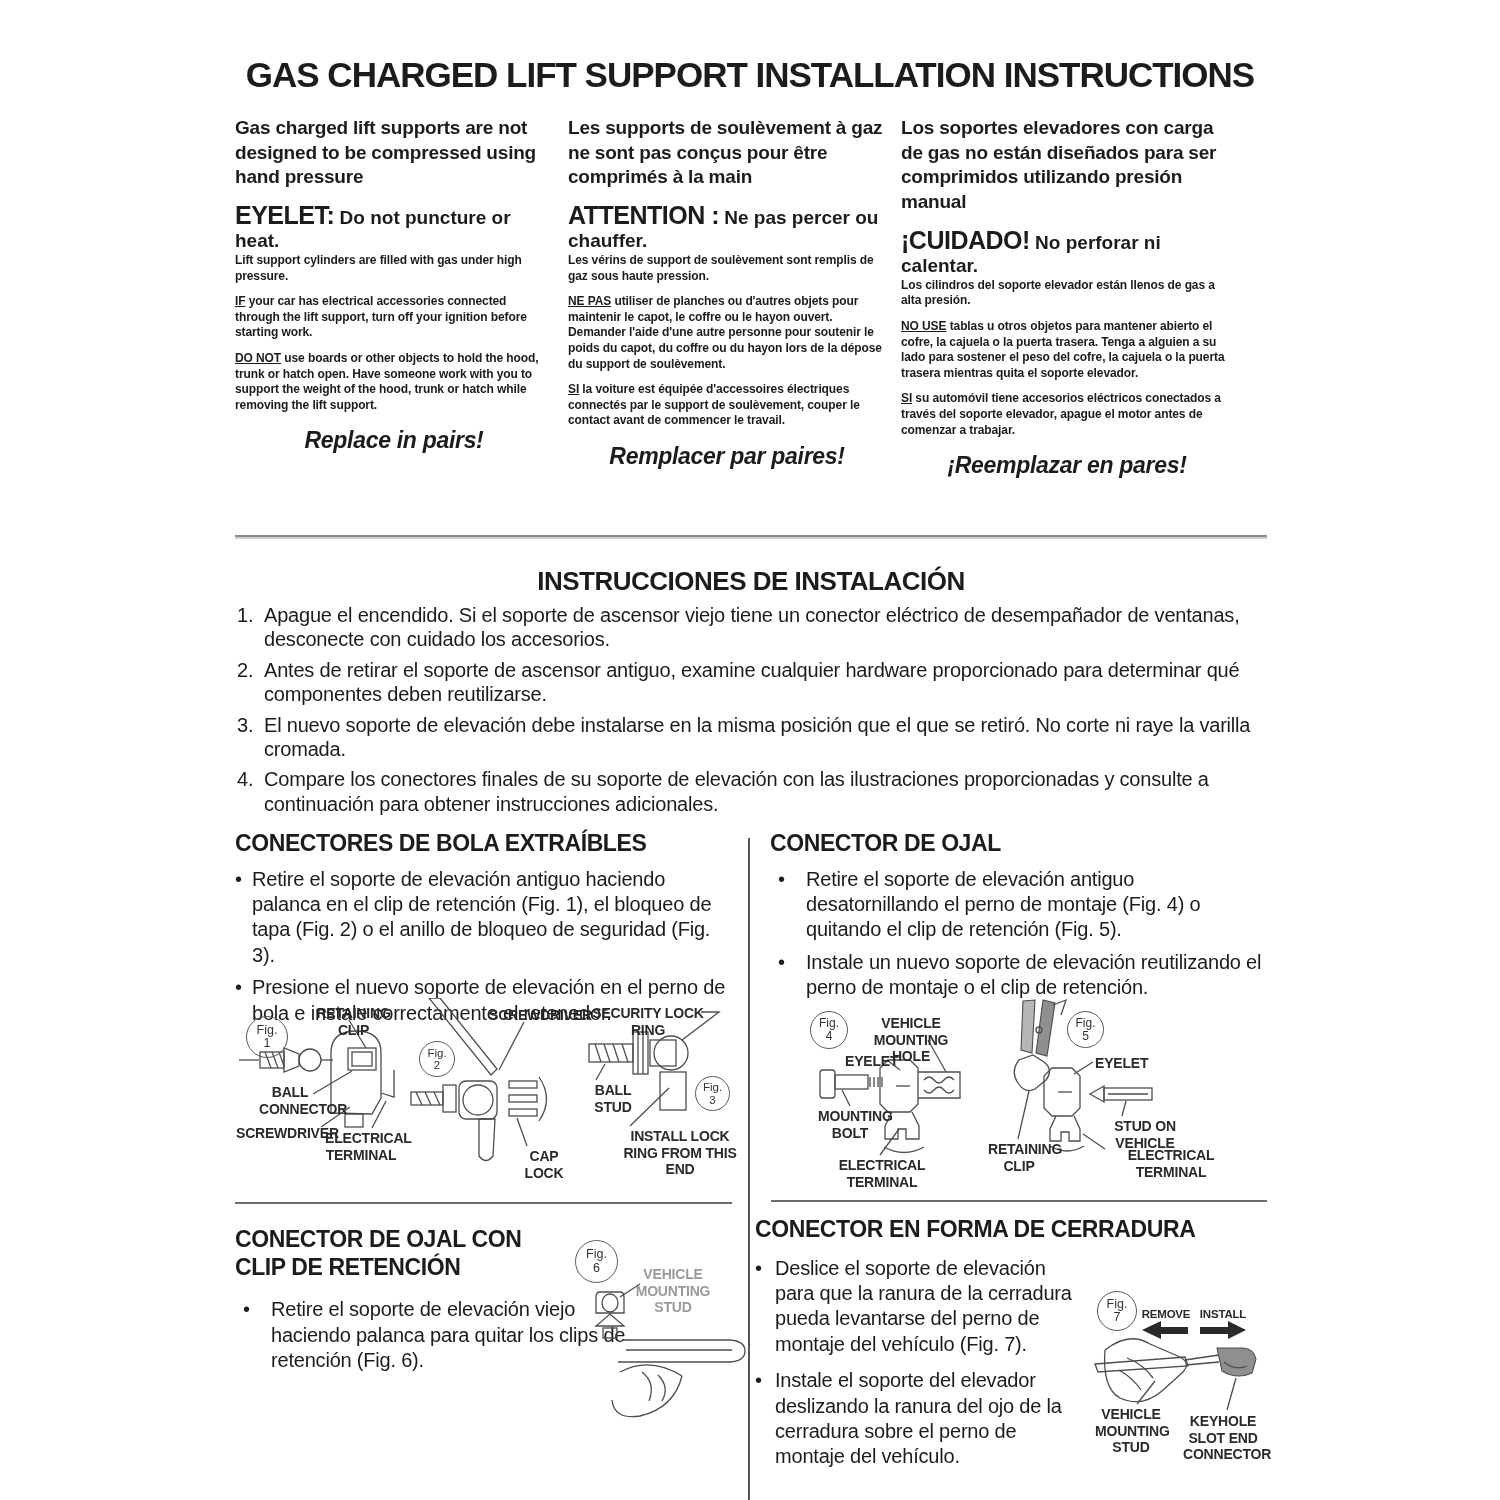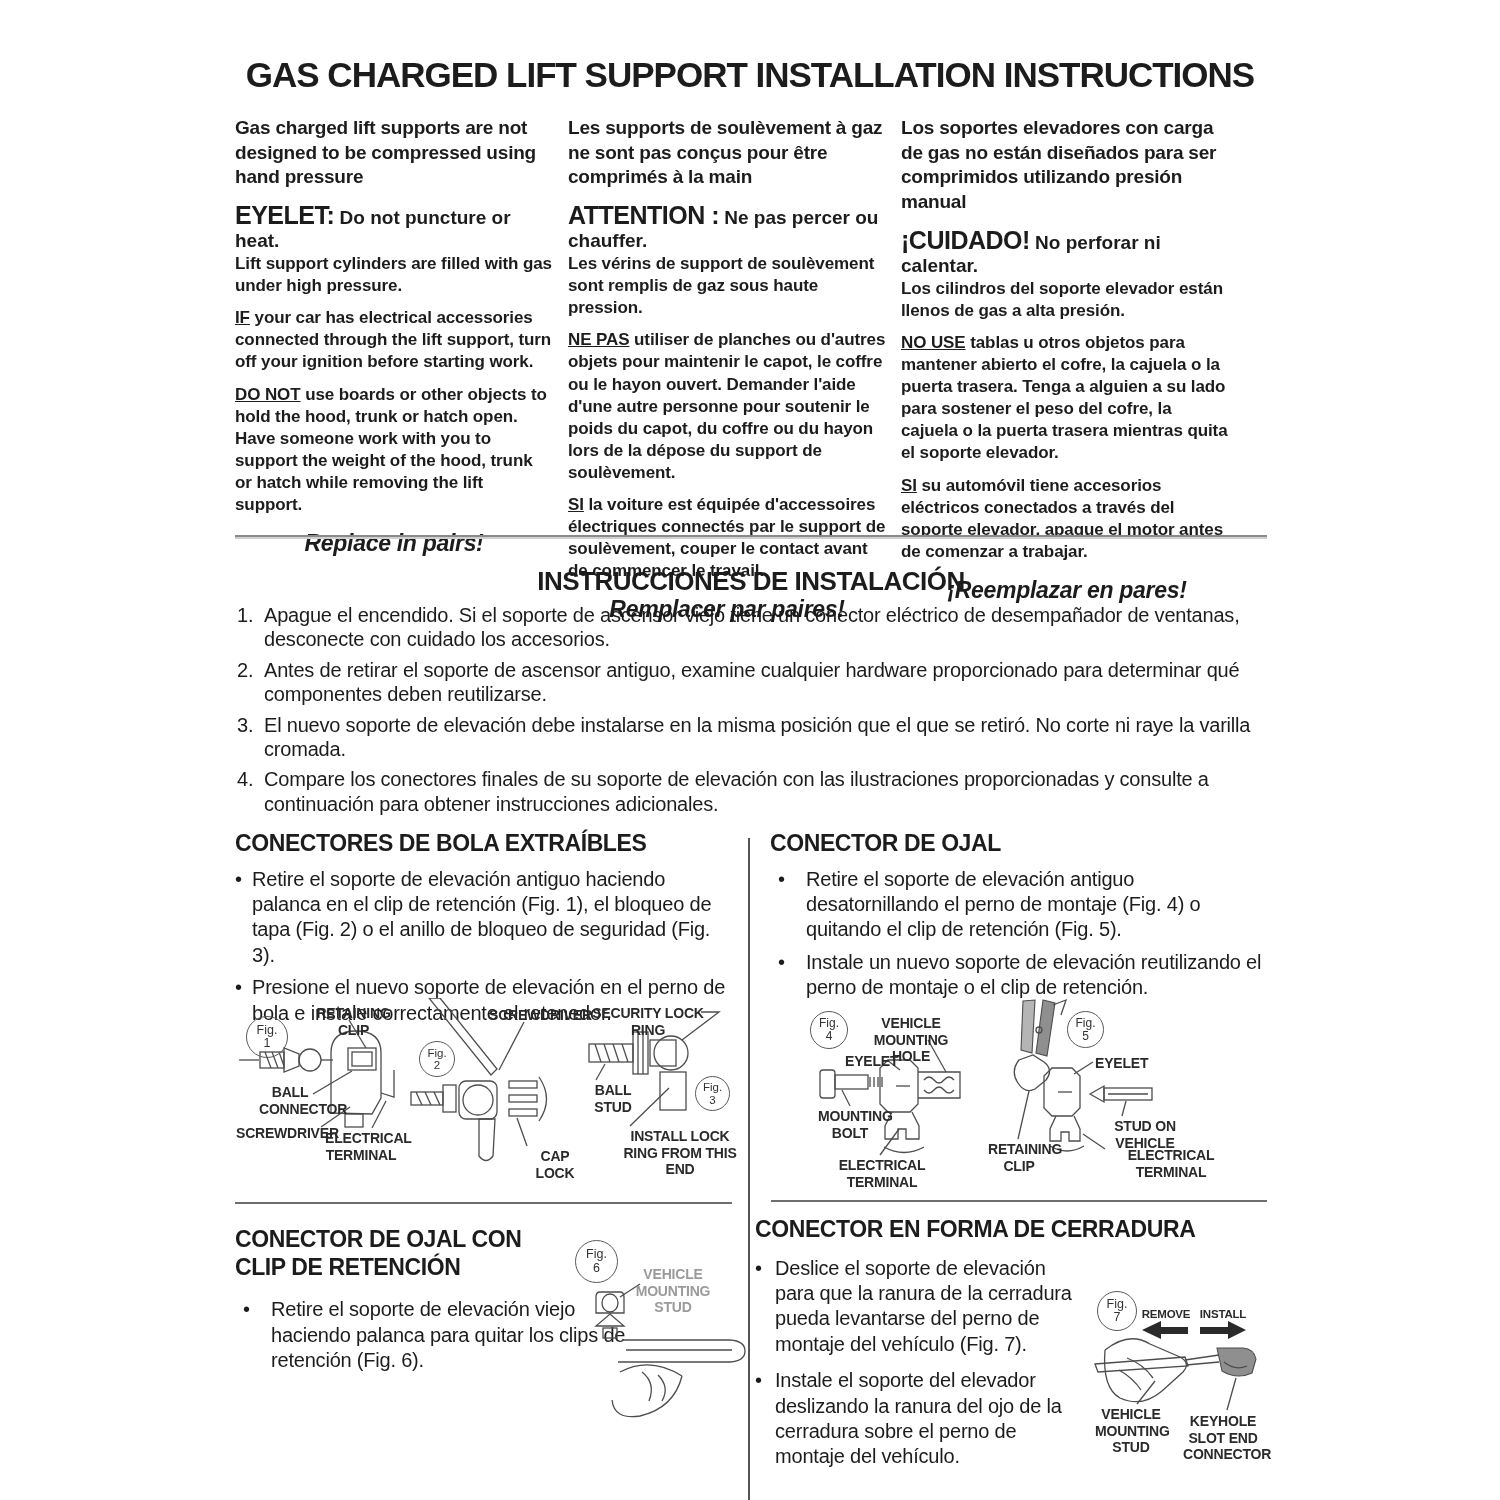--- a/index.html
+++ b/index.html
@@ -13,21 +13,21 @@
     font-size:35px; font-weight:bold; letter-spacing:-1px; white-space:nowrap;
   }
   
   .cols { position:absolute; left:235px; top:116px; width:1032px; display:flex; gap:15px; }
   .col { flex:0 0 318px; }
   .col:last-child { flex:0 0 332px; }
   .col-lead { font-size:19px; font-weight:bold; line-height:1.3; margin-bottom:11px; letter-spacing:-0.2px; }
   .caution { margin-bottom:1px; }
   .caution-big { font-size:25px; font-weight:bold; letter-spacing:-0.5px; }
   .caution-rest { font-size:19px; font-weight:bold; }
-  .col-body { font-size:17px; font-weight:bold; line-height:1.3; margin-bottom:10px; letter-spacing:-0.1px; }
+  .col-body { font-size:12px; font-weight:bold; line-height:1.3; margin-bottom:10px; letter-spacing:-0.1px; }
   .u { text-decoration:underline; }
   .replace { font-size:23px; font-weight:bold; font-style:italic; text-align:center; margin-top:14px; letter-spacing:-0.3px; }
   
   .hr-main { position:absolute; left:235px; top:535px; width:1032px; height:2px; background:#8a8a8a; box-shadow:0 2px 0 #cfcfcf; }
   .hr-left { position:absolute; left:235px; top:1202px; width:497px; height:2px; background:#6e6e6e; }
   .hr-right { position:absolute; left:771px; top:1200px; width:496px; height:2px; background:#6e6e6e; }
   .vline { position:absolute; left:748px; top:838px; width:2px; height:662px; background:#555; }
   
   .install-heading { position:absolute; left:235px; top:566px; width:1032px; text-align:center; font-size:26px; font-weight:bold; letter-spacing:-0.5px; }
   .steps { position:absolute; left:237px; top:603px; width:1032px; }
@@ -222,21 +222,21 @@
     </div>
     <div class="figlabel" style="left:73px; top:7px; width:95px;">RETAINING CLIP</div>
     <div class="figlabel" style="left:26px; top:86px; width:62px;">BALL CONNECTOR</div>
     <div class="figlabel" style="left:3px; top:127px; width:84px;">SCREWDRIVER</div>
     <div class="figlabel" style="left:92px; top:132px; width:72px;">ELECTRICAL TERMINAL</div>
     <div class="figcircle" style="left:186px; top:43px; width:34px; height:34px; font-size:11.5px;">
       <span>Fig.</span>
         <span>2</span>
     </div>
     <div class="figlabel" style="left:256px; top:9px; width:84px;">SCREWDRIVER</div>
-    <div class="figlabel" style="left:291px; top:150px; width:62px;">CAP LOCK</div>
+    <div class="figlabel" style="left:280px; top:150px; width:62px;">CAP LOCK</div>
     <div class="figlabel" style="left:356px; top:7px; width:118px;">SECURITY LOCK RING</div>
     <div class="figcircle" style="left:462px; top:78px; width:33px; height:33px; font-size:11.5px;">
       <span>Fig.</span>
         <span>3</span>
     </div>
     <div class="figlabel" style="left:358px; top:84px; width:44px;">BALL STUD</div>
     <div class="figlabel" style="left:386px; top:130px; width:122px;">INSTALL LOCK RING FROM THIS END</div>
   </div>
 
   <div class="figblock" style="left:760px; top:998px; width:520px; height:195px;">

